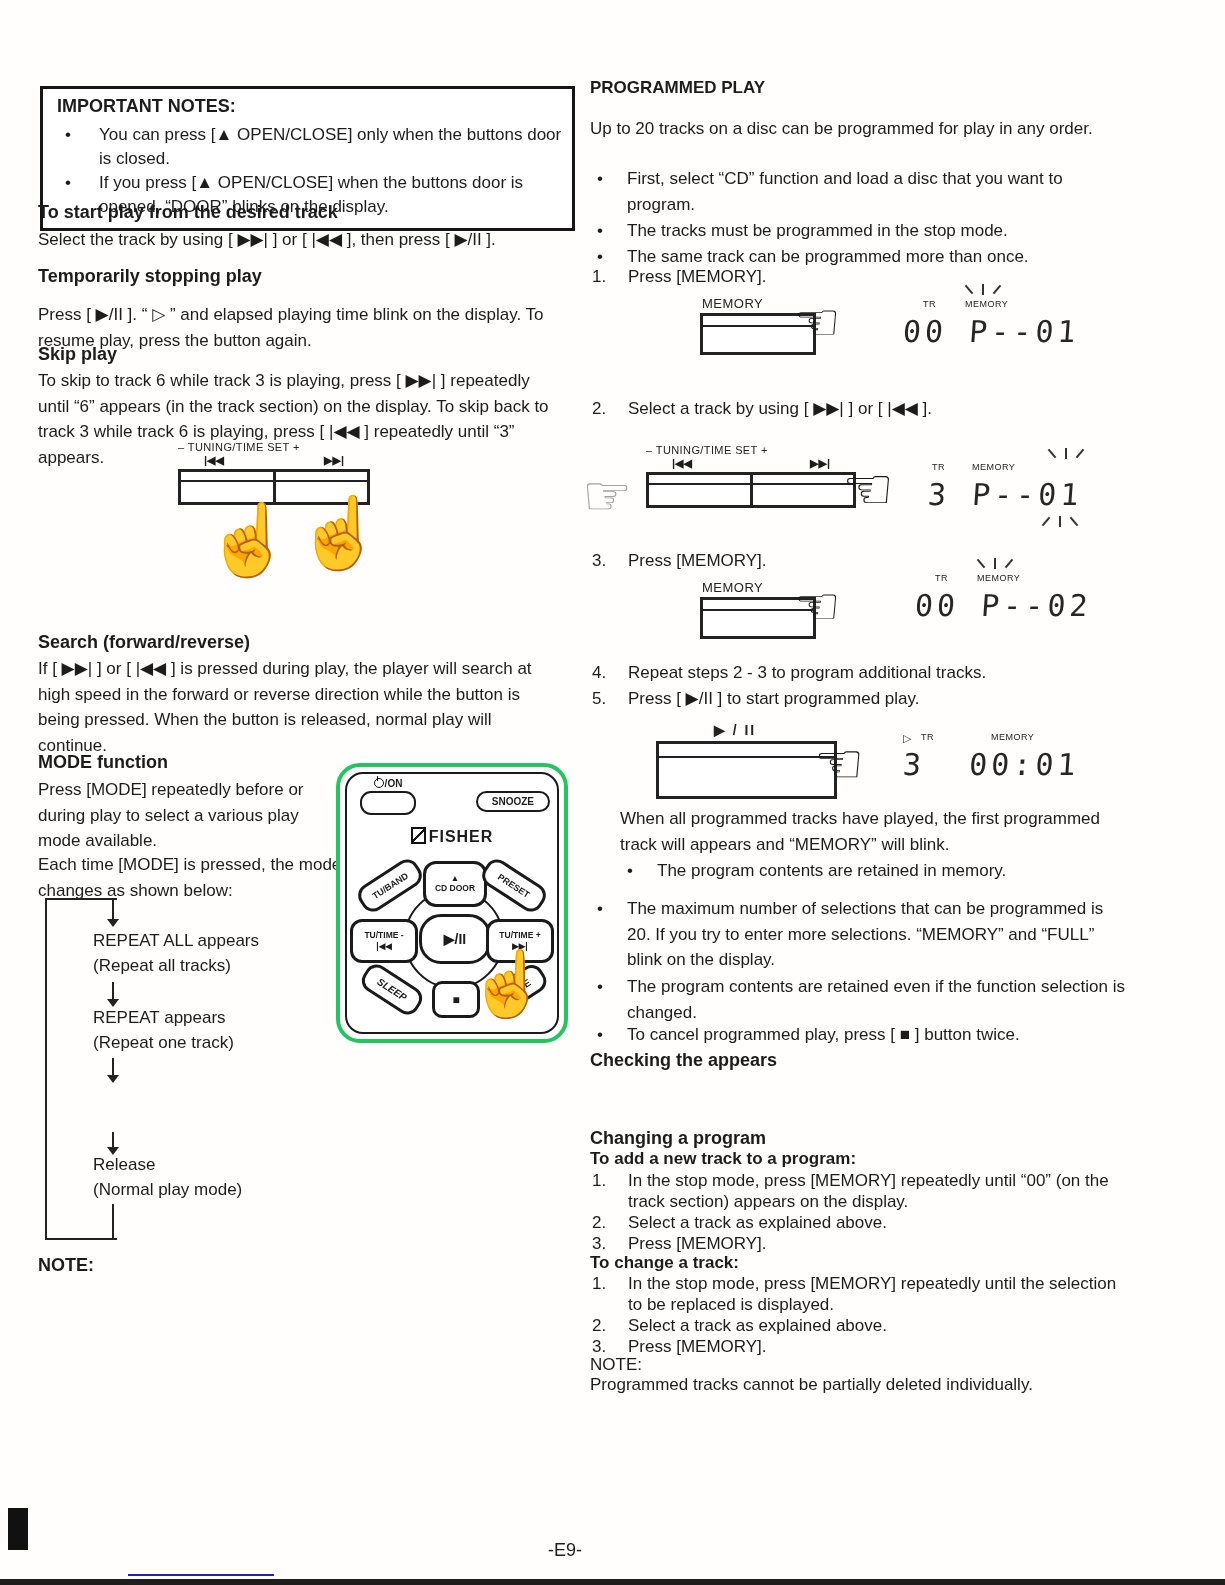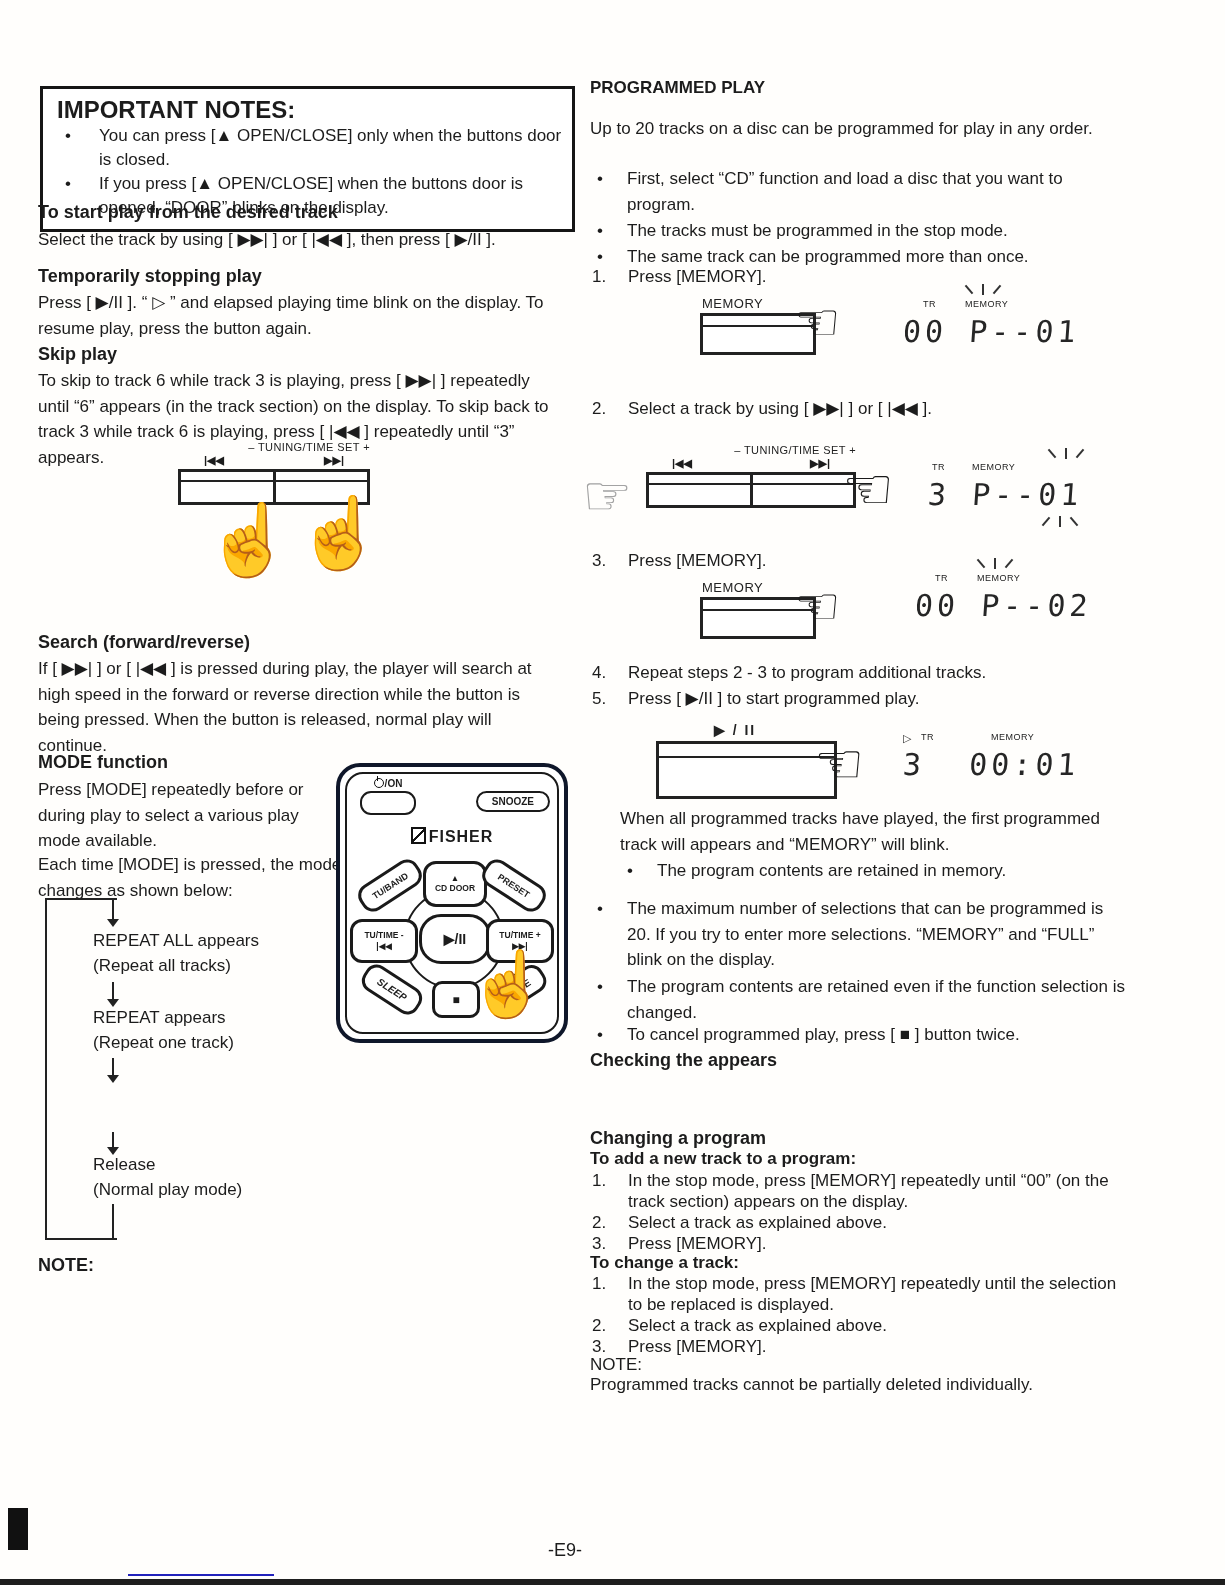--- a/index.html
+++ b/index.html
@@ -11,26 +11,26 @@
   .p{position:absolute;font-size:17px;line-height:25.5px}
   .li{position:absolute;display:flex;font-size:17px;line-height:25.5px}
   .li .mk{flex:none;width:36px;padding-left:2px}
   .li .mkb{flex:none;width:30px;padding-left:5px}
   .li .tx{flex:1}
   .tight{line-height:21px}
 
   
   .notes-box{position:absolute;left:40px;top:86px;width:505px;border:3px solid #151515;
              padding:7px 10px 9px 14px;background:#fff}
-  .nb-title{font-weight:700;font-size:24px;margin-bottom:0}
+  .nb-title{font-weight:700;font-size:18px;margin-bottom:6px}
   .nb-li{display:flex;font-size:17px;line-height:24px}
   .nb-li .nb-mk{flex:none;width:34px;padding-left:8px}
 
   
-  .rocker{position:absolute;text-align:right}
+  .rocker{position:absolute;text-align:left}
   .rk-label{font-size:11px;letter-spacing:.4px;color:#222}
   .rk-icons{display:flex;justify-content:space-between;padding:0 26px;font-size:11px;
             font-weight:700;margin-top:1px}
   .rk-bar{position:relative;height:30px;border:3px solid #222;margin-top:2px;background:#fff}
   .rk-bar::before{content:"";position:absolute;left:0;right:0;top:8px;border-top:2px solid #222}
   .rk-split{position:absolute;left:50%;top:0;bottom:0;width:3px;background:#222;margin-left:-1px}
 
   .hand{position:absolute;color:#1a1a1a;line-height:1}
   .hand.ghost{color:#a3a3a3}
 
@@ -62,21 +62,21 @@
   .fl-frame{position:absolute;left:0;top:2px;bottom:0;width:70px;
             border-left:2px solid #222;border-top:2px solid #222;border-bottom:2px solid #222}
   .fl-ar{position:absolute;left:67px;width:2px;background:#222}
   .fl-ar::after{content:"";position:absolute;left:-5px;bottom:-7px;border:6px solid transparent;
                 border-top:8px solid #222;border-bottom:none}
   .fl-tail{position:absolute;left:67px;width:2px;background:#222}
   .fl-item{position:absolute;left:48px;font-size:17px;line-height:25px;white-space:nowrap}
 
   
   .remote{position:absolute;left:336px;top:763px;width:224px;height:272px;
-          border:4px solid #0f172a;border-radius:24px;background:#fff;font-size:9px}
+          border:4px solid #22c55e;border-radius:24px;background:#fff;font-size:9px}
   .remote-inner{position:absolute;inset:5px;border:2px solid #1a1a1a;border-radius:18px}
   .r-power{position:absolute;left:20px;top:11px;width:56px;text-align:center;font-weight:700;font-size:10px}
   .pwr{display:inline-block;width:8px;height:8px;border:1.5px solid #111;border-radius:50%;
        position:relative;vertical-align:-1px;margin-right:1px}
   .pwr::after{content:"";position:absolute;left:2.2px;top:-3px;width:1.6px;height:5px;background:#111}
   .r-power-pill{width:52px;height:20px;border:2.5px solid #1a1a1a;border-radius:11px;margin-top:2px;background:#fff}
   .r-snooze{position:absolute;right:14px;top:24px;border:2px solid #1a1a1a;border-radius:11px;
             font-size:10px;font-weight:700;padding:3px 14px;background:#fff}
   .r-brand{position:absolute;left:0;right:0;top:60px;text-align:center;font-weight:700;
            font-size:16px;letter-spacing:1px}
@@ -115,21 +115,21 @@
     <div class="nb-li">
       <span class="nb-mk">•</span>
       <span class="nb-tx">If you press [▲ OPEN/CLOSE] when the buttons door is opened, “DOOR” blinks on the display.</span>
     </div>
   </div>
 
   <div class="h" style="left:38px;top:202px">To start play from the desired track</div>
   <div class="p" style="left:38px;top:227px;width:512px">Select the track by using [ ▶▶| ] or [ |◀◀ ], then press [ ▶/II ].</div>
 
   <div class="h" style="left:38px;top:266px">Temporarily stopping play</div>
-  <div class="p" style="left:38px;top:290px;width:512px">Press [ ▶/II ]. “ ▷ ” and elapsed playing time blink on the display. To resume play, press the button again.</div>
+  <div class="p" style="left:38px;top:302px;width:512px">Press [ ▶/II ]. “ ▷ ” and elapsed playing time blink on the display. To resume play, press the button again.</div>
 
   <div class="h" style="left:38px;top:344px">Skip play</div>
   <div class="p" style="left:38px;top:368px;width:512px">To skip to track 6 while track 3 is playing, press [ ▶▶| ] repeatedly until “6” appears (in the track section) on the display. To skip back to track 3 while track 6 is playing, press [ |◀◀ ] repeatedly until “3” appears.</div>
 
   <div class="rocker" style="left:178px;top:441px;width:192px">
     <div class="rk-label">– TUNING/TIME SET +</div>
     <div class="rk-icons">
       <span>|◀◀</span>
       <span>▶▶|</span>
     </div>

